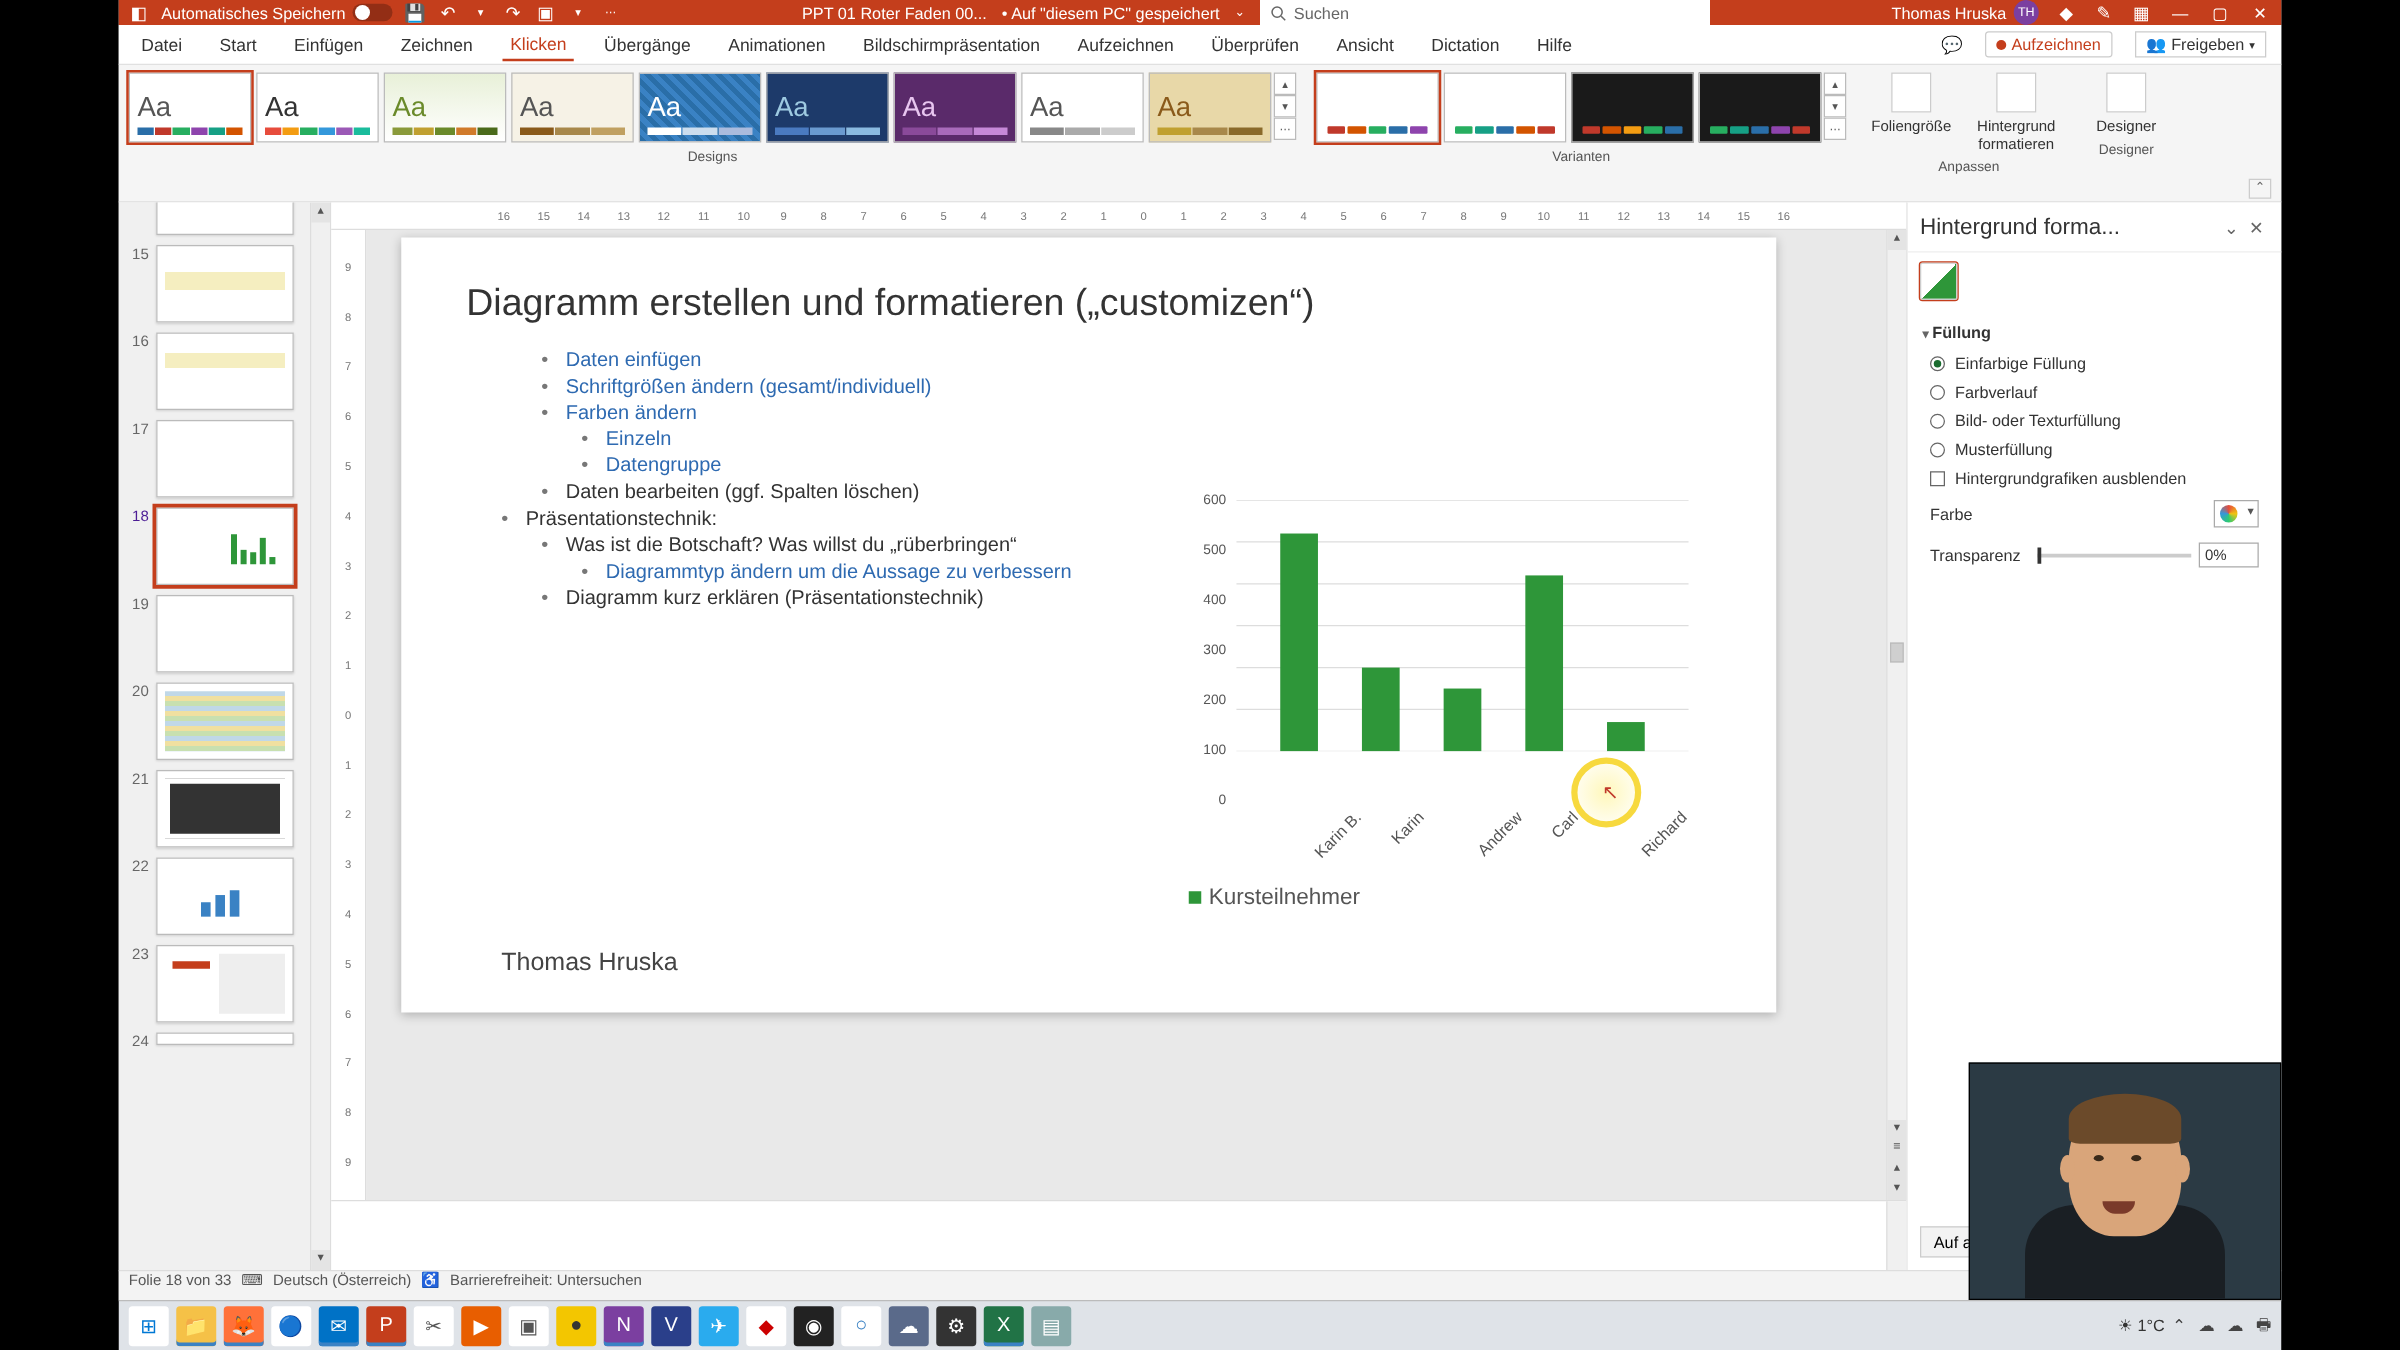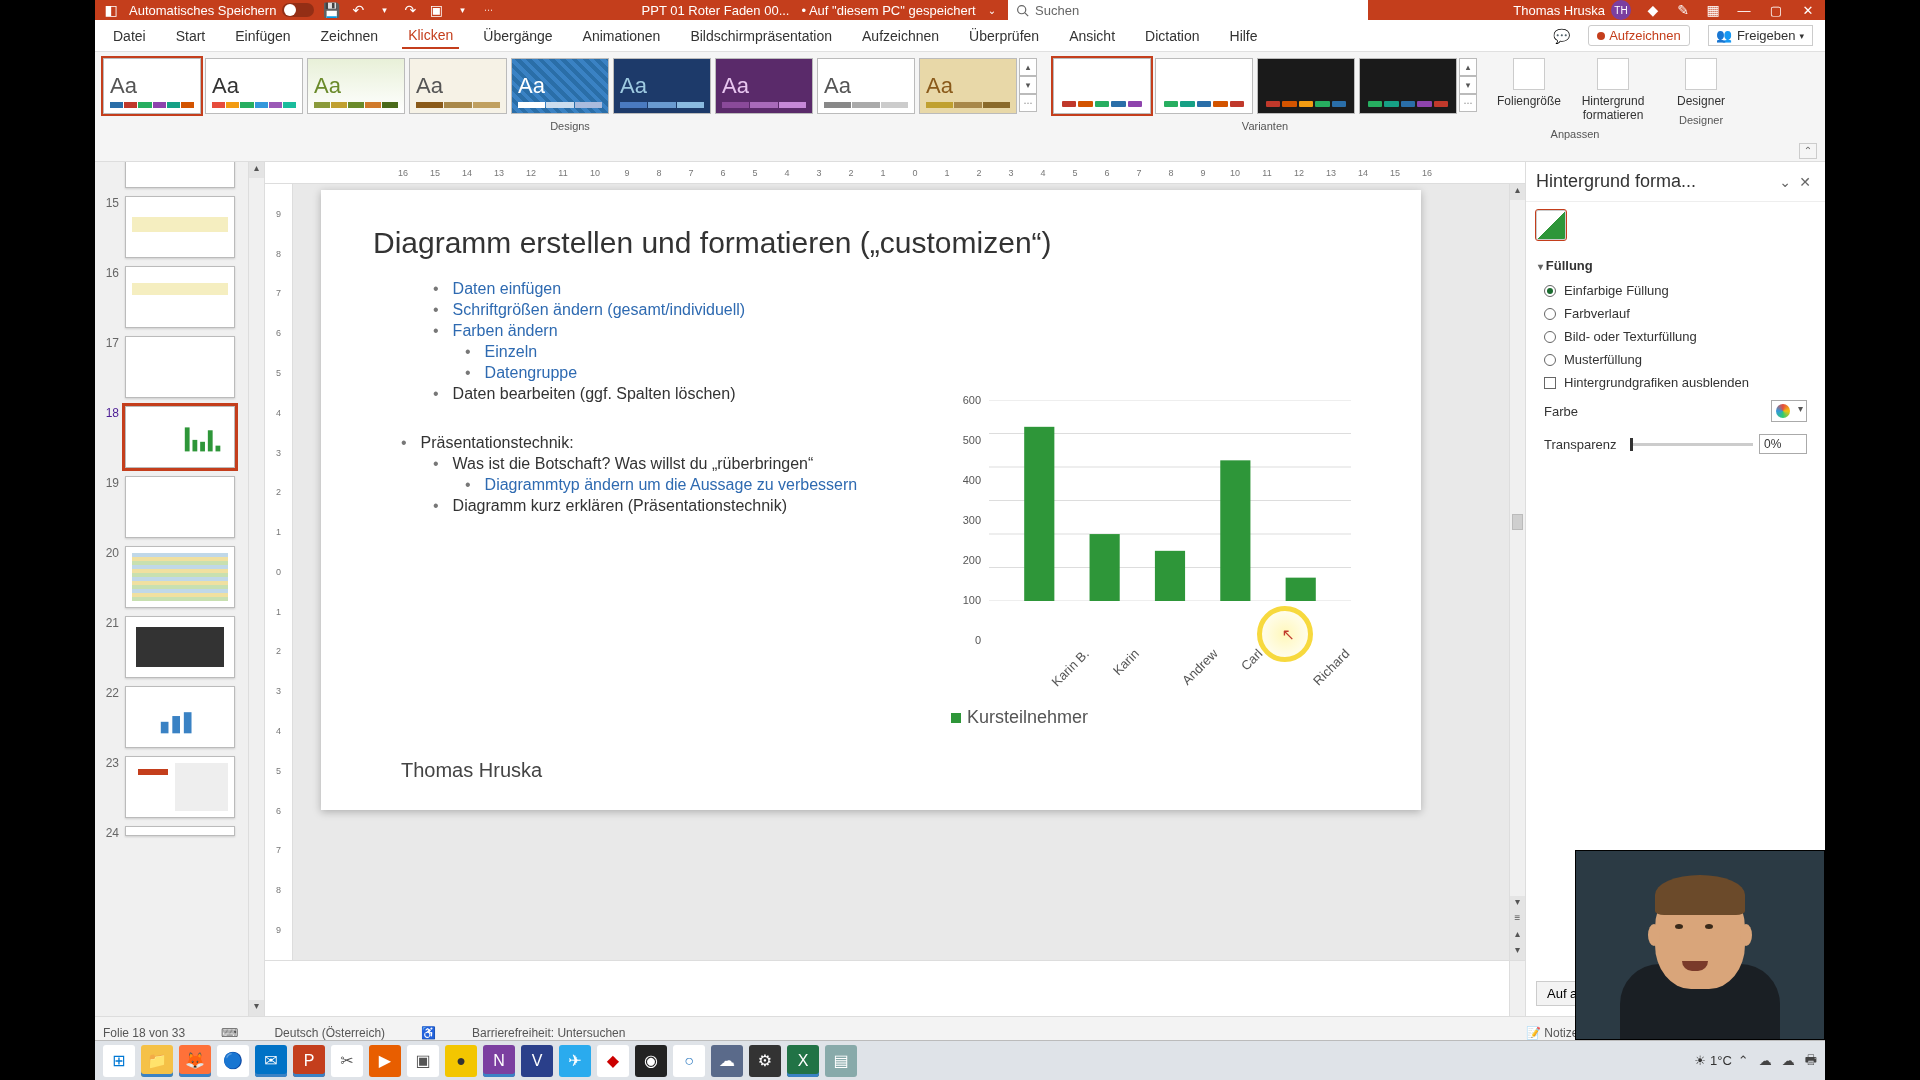--- a/index.html
+++ b/index.html
@@ -121,21 +121,21 @@
 .colorbtn { width:36px; height:22px; border:1px solid #aaa; background:#fff; position:relative; }
 .colorbtn::after { content:"▾"; position:absolute; right:3px; top:2px; font-size:10px; color:#555; }
 .colorbtn::before { content:""; position:absolute; left:4px; top:3px; width:14px; height:14px; background:conic-gradient(#e74c3c,#f1c40f,#2ecc71,#3498db,#e74c3c); border-radius:50%; }
 .slider { flex:1; height:3px; background:#ccc; position:relative; }
 .slider .h { position:absolute; left:0; top:-5px; width:3px; height:13px; background:#333; }
 .pct { width:48px; height:20px; border:1px solid #aaa; font-size:12px; padding:0 4px; display:flex; align-items:center; }
 .applyall { margin-top:auto; padding:10px; }
 .applyall span { display:inline-block; background:#f3f3f3; border:1px solid #ccc; padding:4px 10px; font-size:13px; }
 
 
-.status { height:24px; background:#f3f3f3; border-top:1px solid #ddd; display:flex; align-items:flex-end; font-size:12px; color:#555; padding:0 8px; gap:36px; }
+.status { height:24px; background:#f3f3f3; border-top:1px solid #ddd; display:flex; align-items:flex-start; font-size:12px; color:#555; padding:0 8px; gap:8px; }
 .status .sp { flex:1; }
 .status .vbtn { width:22px; height:18px; border:1px solid #ccc; background:#fff; }
 
 
 .taskbar { position:absolute; left:95px; bottom:0; right:95px; height:40px; background:#dfe3e8; border-top:1px solid #bbb; display:flex; align-items:center; padding:0 8px; gap:6px; }
 .tb-icon { width:32px; height:32px; border-radius:3px; display:flex; align-items:center; justify-content:center; font-size:16px; color:#fff; }
 .tb-icon.running { box-shadow: inset 0 -3px 0 #3b82c4; }
 .taskbar .sp { flex:1; }
 .weather { font-size:13px; color:#333; display:flex; align-items:center; gap:4px; }
 .tray { display:flex; gap:10px; font-size:13px; color:#444; align-items:center; }
@@ -542,21 +542,21 @@
             <h1>Diagramm erstellen und formatieren („customizen“)</h1>
             <div class="bullets">
               <ul>
                 <li class="sub"><span class="lnk">Daten einfügen</span></li>
                 <li class="sub"><span class="lnk">Schriftgrößen ändern (gesamt/individuell)</span></li>
                 <li class="sub"><span class="lnk">Farben ändern</span></li>
                 <li class="sub2"><span class="lnk">Einzeln</span></li>
                 <li class="sub2"><span class="lnk">Datengruppe</span></li>
                 <li class="sub"><span>Daten bearbeiten (ggf. Spalten löschen)</span></li>
               </ul>
-              <ul style="margin-top:31px">
+              <ul style="margin-top:4px">
                 <li><span>Präsentationstechnik:</span></li>
                 <li class="sub"><span>Was ist die Botschaft? Was willst du „rüberbringen“</span></li>
                 <li class="sub2"><span class="lnk">Diagrammtyp ändern um die Aussage zu verbessern</span></li>
                 <li class="sub"><span>Diagramm kurz erklären (Präsentationstechnik)</span></li>
               </ul>
             </div>
 
             <div class="chart">
               <div class="axis-y" id="yaxis">
                   <div style="top: 100%;">0</div>

